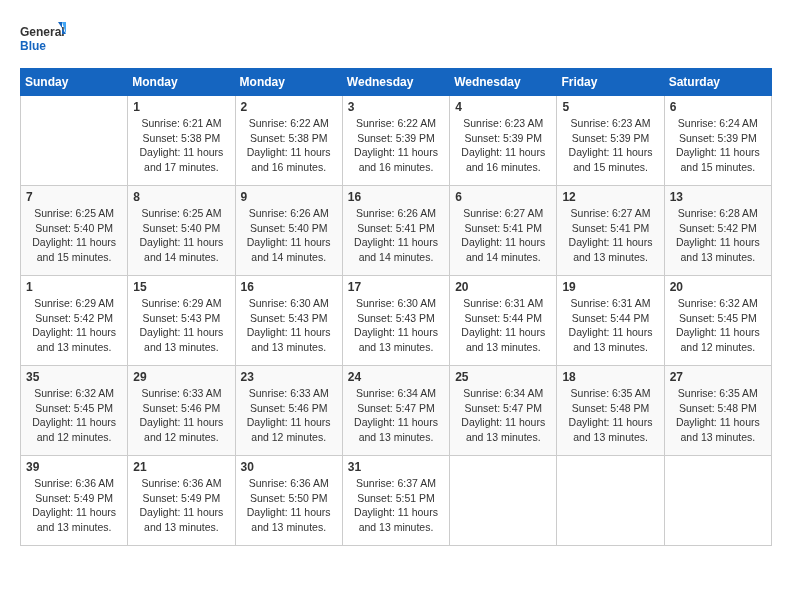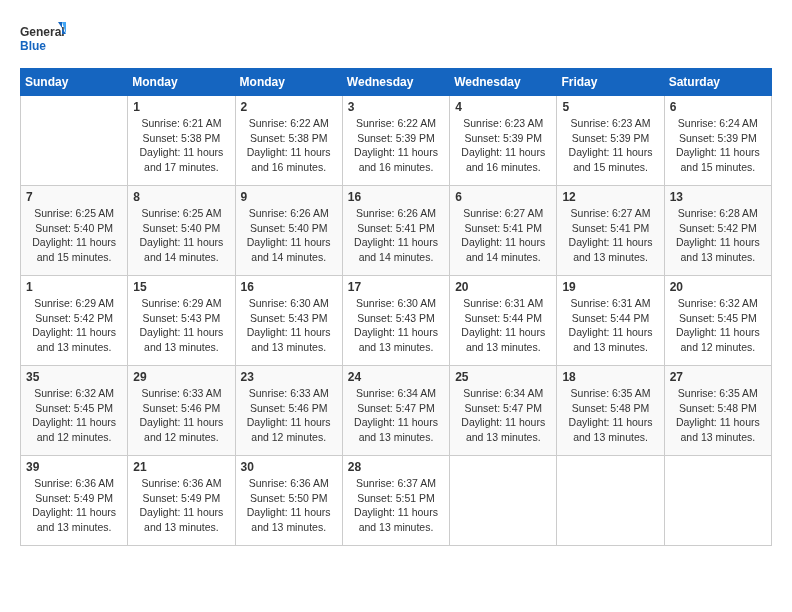--- a/index.html
+++ b/index.html
@@ -293,21 +293,21 @@
           Sunrise: 6:36 AM<br>Sunset: 5:49 PM<br>Daylight: 11 hours and 13 minutes.
         </div>
         </td>
         <td>
           <span class="day-num">30</span>
         <div class="day-info">
           Sunrise: 6:36 AM<br>Sunset: 5:50 PM<br>Daylight: 11 hours and 13 minutes.
         </div>
         </td>
         <td>
-          <span class="day-num">28</span>
+          <span class="day-num">31</span>
         <div class="day-info">
           Sunrise: 6:37 AM<br>Sunset: 5:51 PM<br>Daylight: 11 hours and 13 minutes.
         </div>
         </td>
         <td class="empty-cell"></td>
         <td class="empty-cell"></td>
         <td class="empty-cell"></td>
       </tr>
     </tbody>
 </table>

